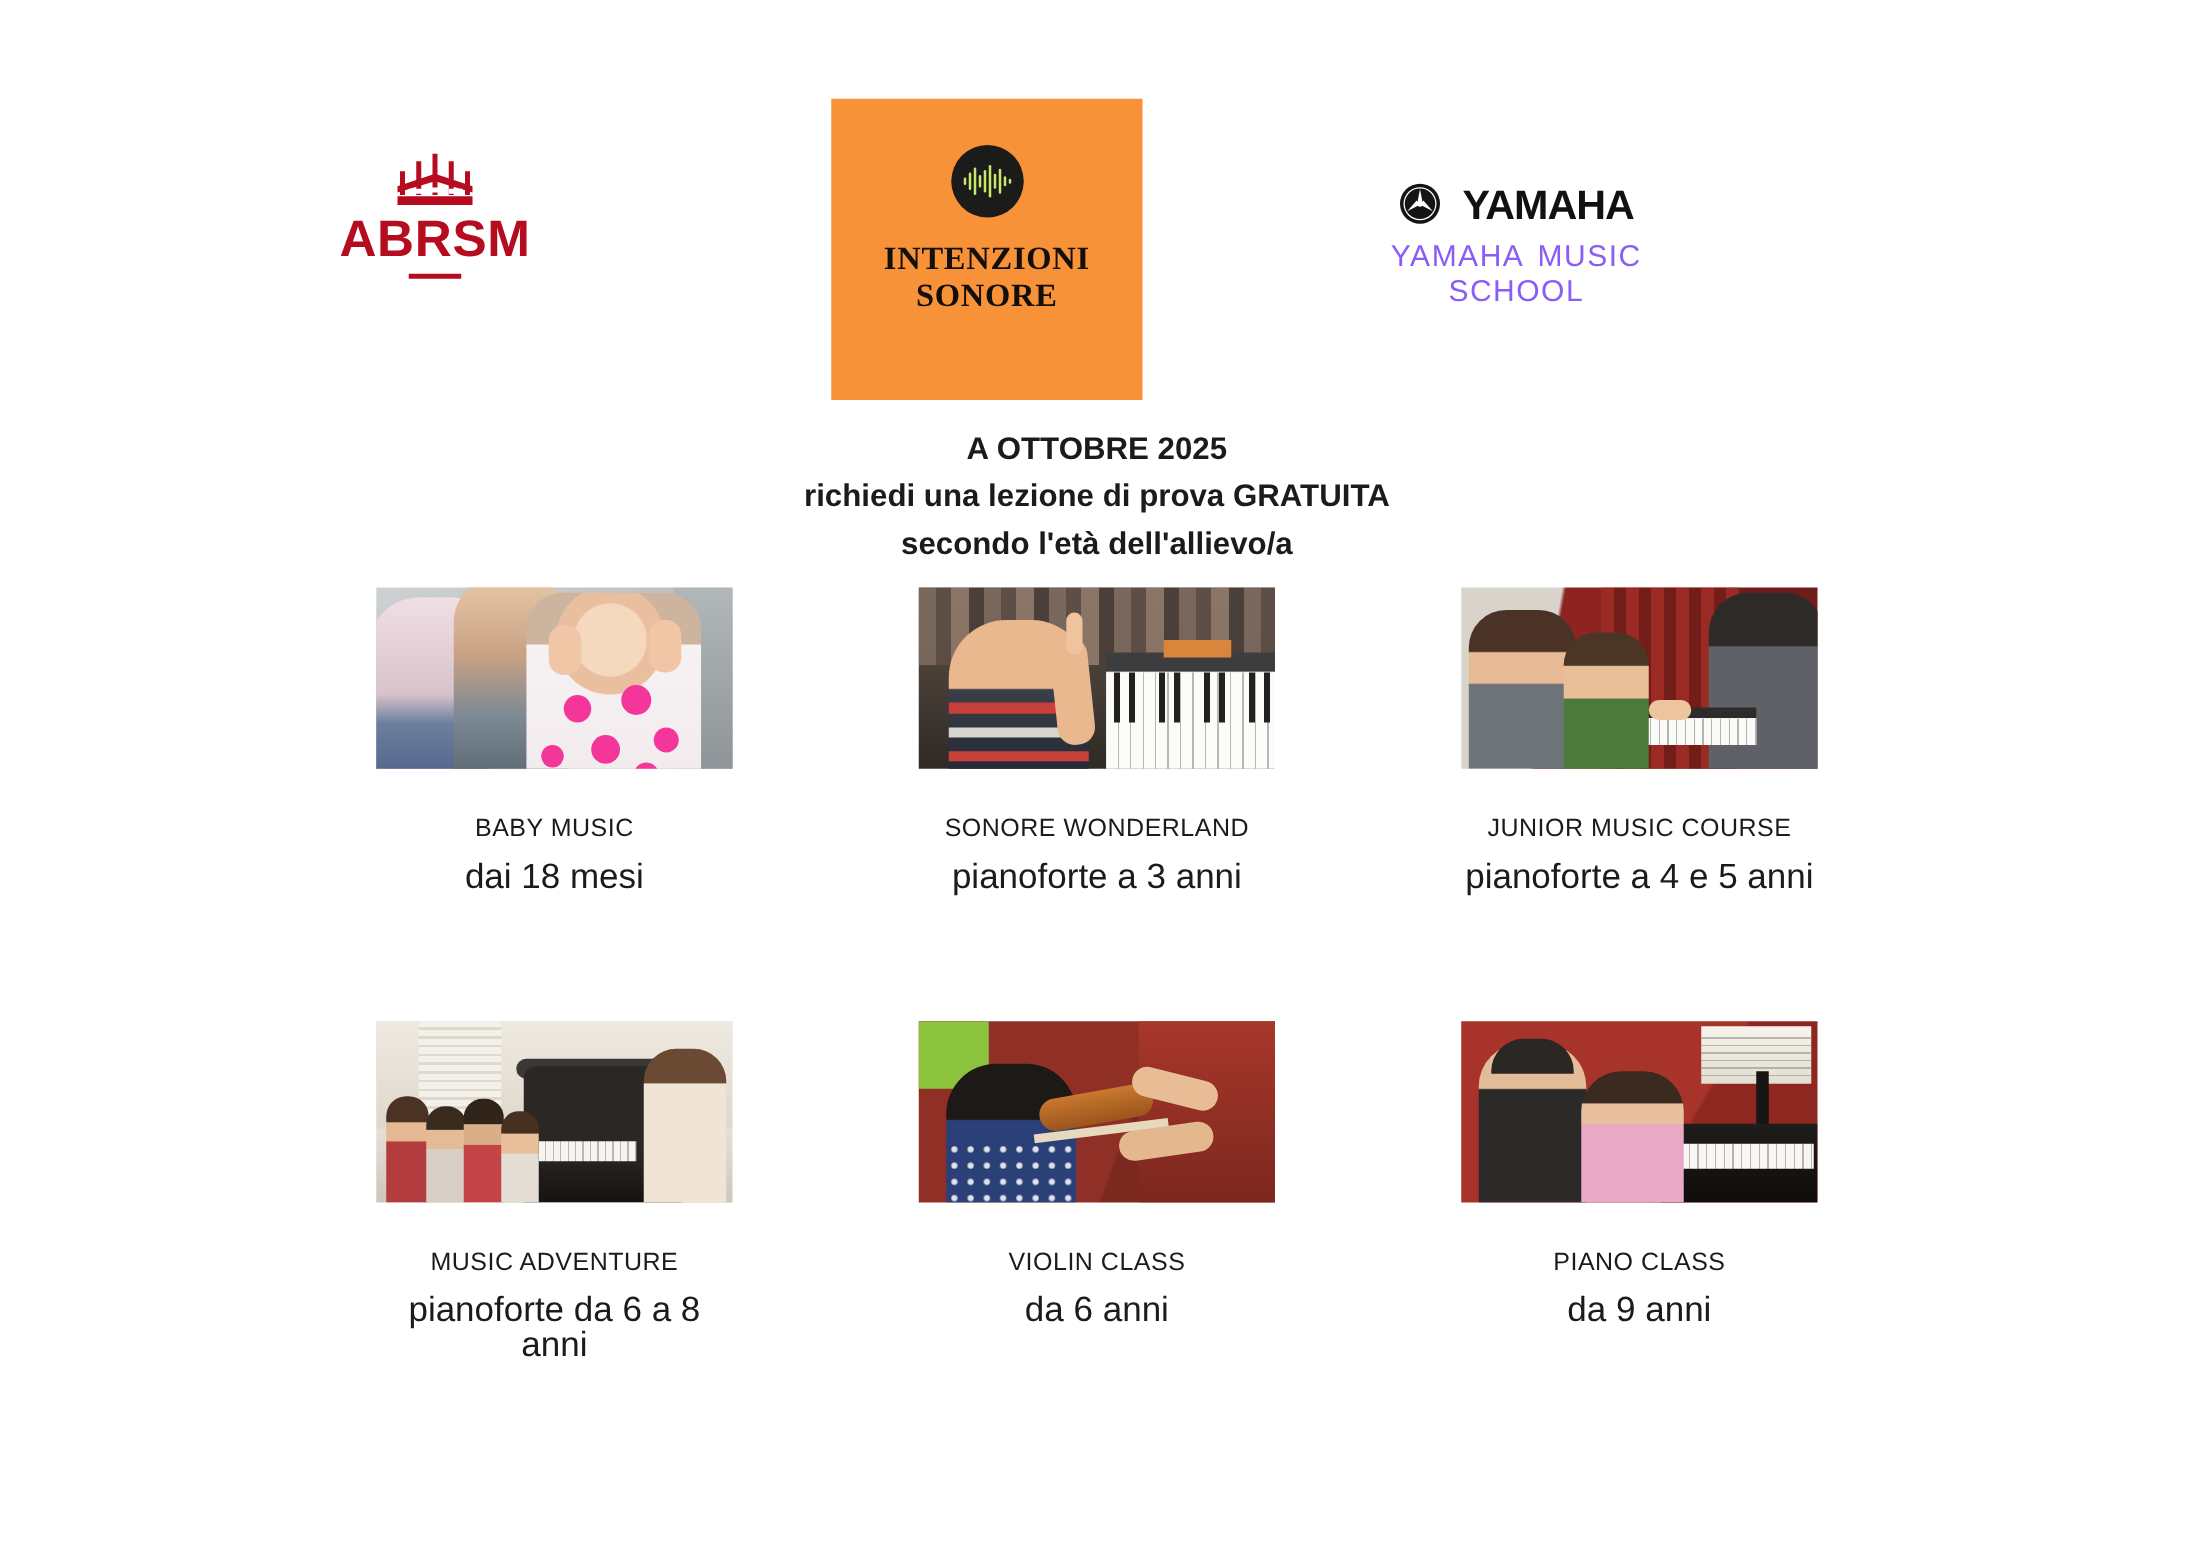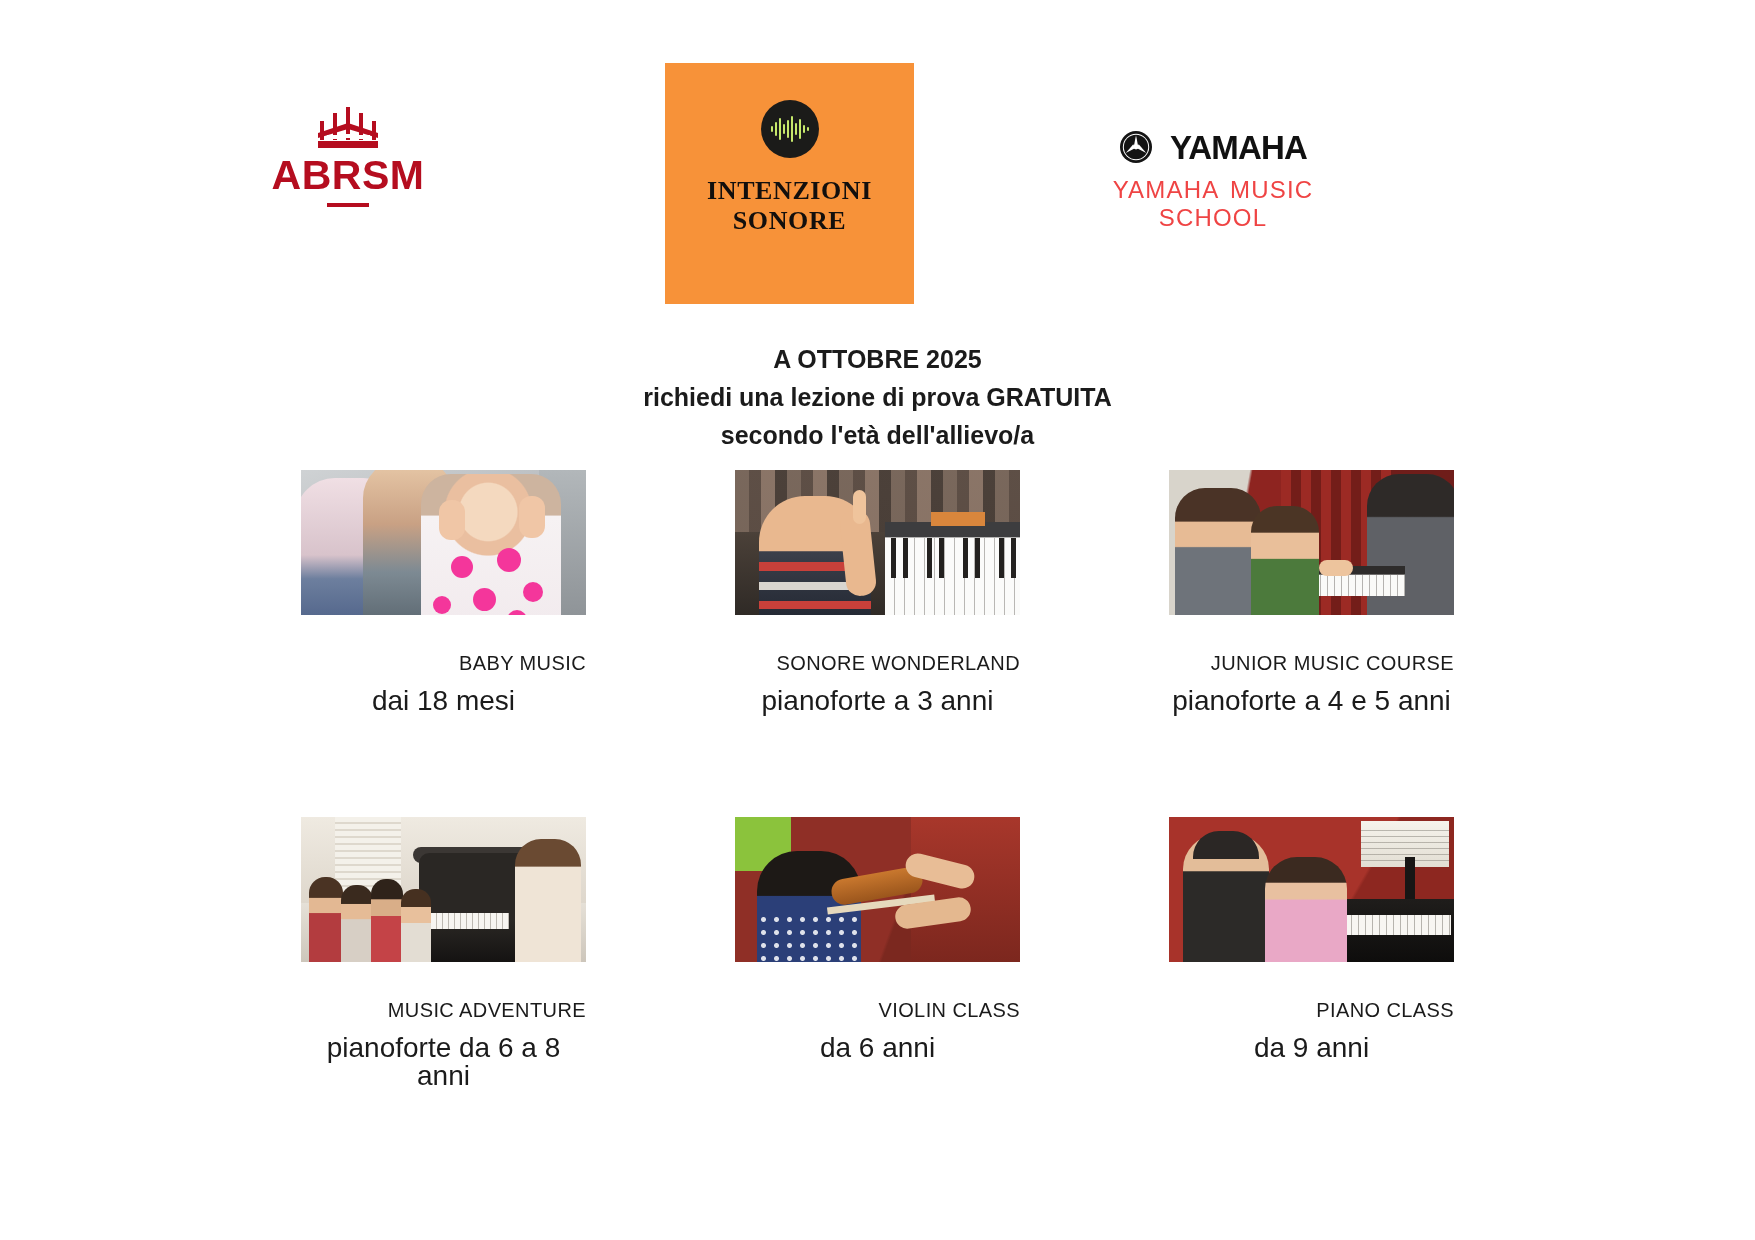--- a/index.html
+++ b/index.html
@@ -14,21 +14,21 @@
     position: relative;
     font-family: "Liberation Sans", "DejaVu Sans", sans-serif;
     color: #231f20;
     overflow: hidden;
   }
 
   
   .logo-row {
     position: absolute;
     left: 0;
-    top: 0;
+    top: 16px;
     width: 1457px;
     height: 320px;
   }
 
   
   .abrsm {
     position: absolute;
     left: 238px;
     top: 105px;
     width: 220px;
@@ -113,21 +113,21 @@
     letter-spacing: -0.8px;
     color: #111111;
     line-height: 1;
   }
   .yamaha-school {
     margin-top: 12px;
     font-family: "Liberation Sans", "DejaVu Sans", sans-serif;
     font-weight: normal;
     font-size: 24px;
     letter-spacing: 1.2px;
-    color: #ef4444;
+    color: #8b5cf6;
     word-spacing: 4px;
   }
 
   
   .headline {
     position: absolute;
     left: 0;
     top: 340px;
     width: 1755px;
     text-align: center;
@@ -158,21 +158,21 @@
     width: 285px;
     height: 145px;
     overflow: hidden;
     position: relative;
     background: #cfcfcf;
   }
   .thumb i { position: absolute; display: block; }
 
   .caption {
     margin-top: 38px;
-    text-align: right;
+    text-align: center;
     font-family: "Liberation Sans", "DejaVu Sans", sans-serif;
     font-weight: normal;
     font-size: 20px;
     line-height: 1;
     letter-spacing: 0.4px;
     color: #1b1b1b;
   }
   .caption-sub {
     margin-top: 14px;
     text-align: center;

